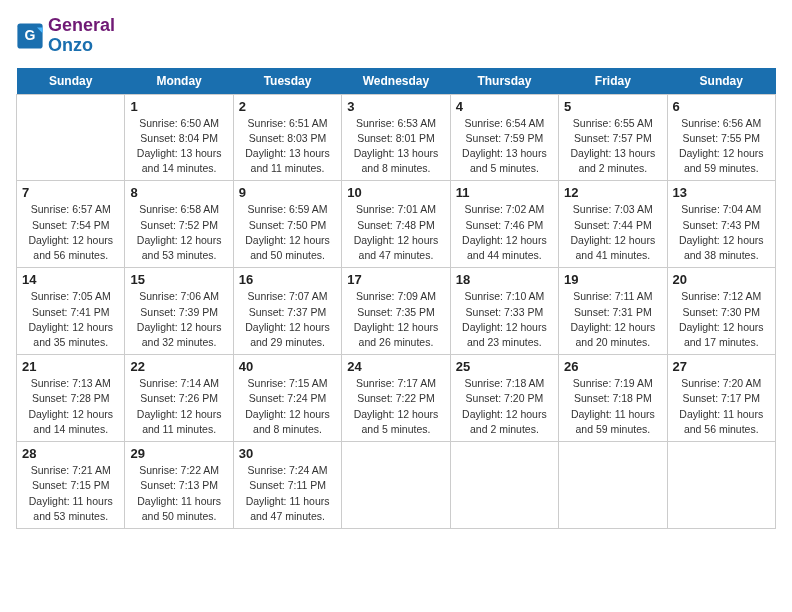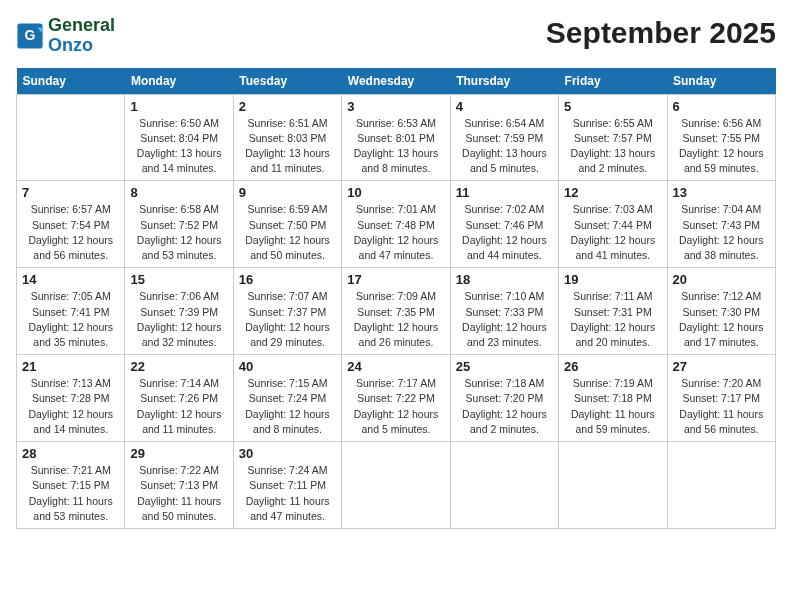--- a/index.html
+++ b/index.html
@@ -21,21 +21,21 @@
       align-items: center;
       gap: 4px;
     }
     .logo-text {
       font-size: 18px;
       font-weight: bold;
       color: #333;
       line-height: 1.1;
     }
     .logo-text span {
-      color: #14532d;
+      color: #701a75;
     }
     .logo-icon {
       width: 28px;
       height: 28px;
     }
     .title-block {
       text-align: right;
     }
     .title-block h1 {
       font-size: 30px;
@@ -48,21 +48,21 @@
       color: #444;
     }
     table {
       width: 100%;
       border-collapse: collapse;
       font-size: 11px;
     }
     thead tr th {
       background-color: #1a6faf;
       color: #fff;
-      text-align: left;
+      text-align: center;
       padding: 6px 6px;
       font-size: 12px;
       font-weight: bold;
     }
     tbody tr td {
       border: 1px solid #ccc;
       vertical-align: top;
       padding: 4px 5px;
       min-height: 70px;
       width: 14.28%;
@@ -96,21 +96,20 @@
       <rect x="2" y="2" width="36" height="36" rx="4" fill="#1a6faf"></rect>
       <text x="20" y="26" text-anchor="middle" fill="white" font-size="20" font-weight="bold" font-family="Arial">G</text>
       <polygon points="30,8 38,16 38,8" fill="#4db8ff"></polygon>
     </svg>
     <div class="logo-text">
       <div><span>General</span></div>
       <div><span style="color:#1a6faf">Onzo</span></div>
     </div>
   </div>
   <div class="title-block">
-    <h1>September 2025</h1>
   </div>
 </div>
 
 <table>
   <thead>
     <tr>
     <th>Sunday</th>
         <th>Monday</th>
         <th>Tuesday</th>
         <th>Wednesday</th>

